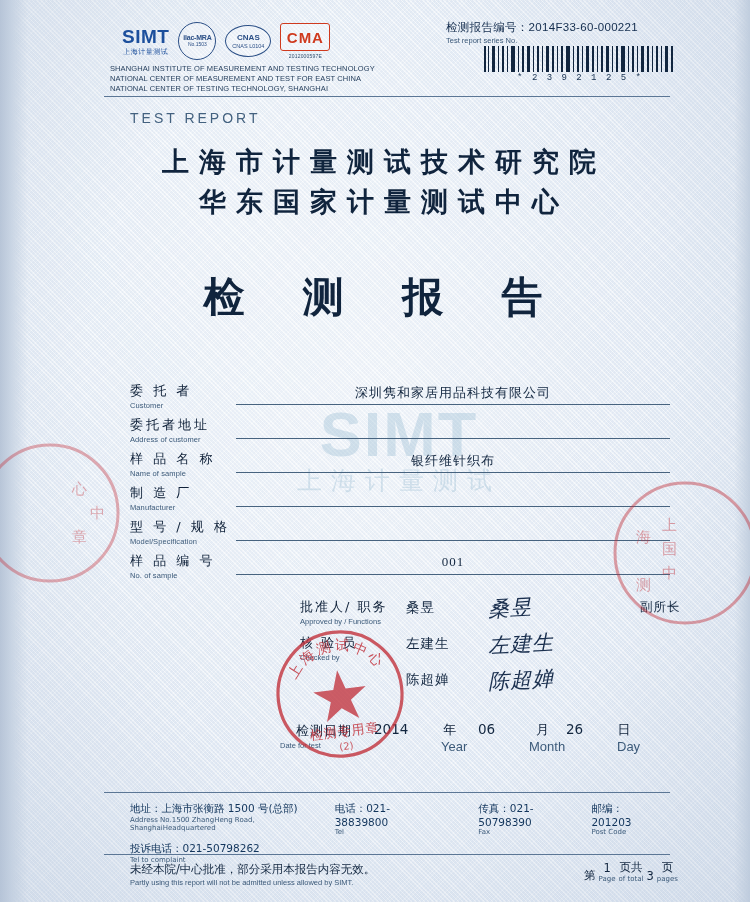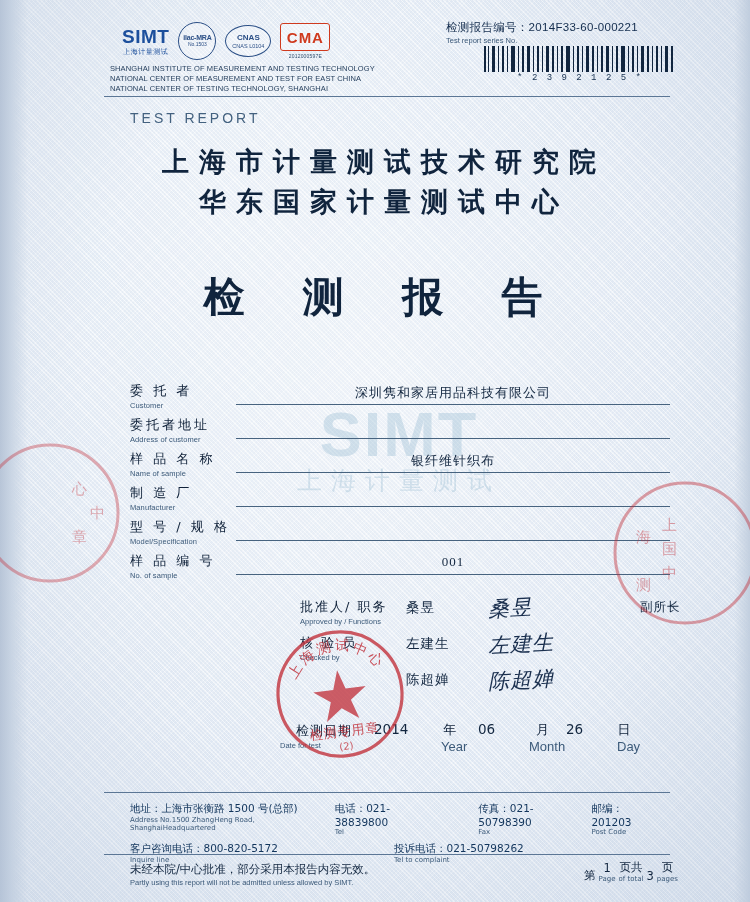--- a/index.html
+++ b/index.html
@@ -733,24 +733,20 @@
             <span>传真：021-50798390</span>
             <span class="en">Fax</span>
           </div>
           <div class="col">
             <span>邮编：201203</span>
             <span class="en">Post Code</span>
           </div>
         </div>
 
         <div class="f-sub-row" style="margin-top:6px;">
-          <div class="col" style="width:250px;">
-            <span>客户咨询电话：800-820-5172</span>
-            <span class="en">Inquire line</span>
-          </div>
           <div class="col">
             <span>投诉电话：021-50798262</span>
             <span class="en">Tel to complaint</span>
           </div>
         </div>
       </div>
 
       <div class="f-line-mid"></div>
 
       <div class="f-bottom">

